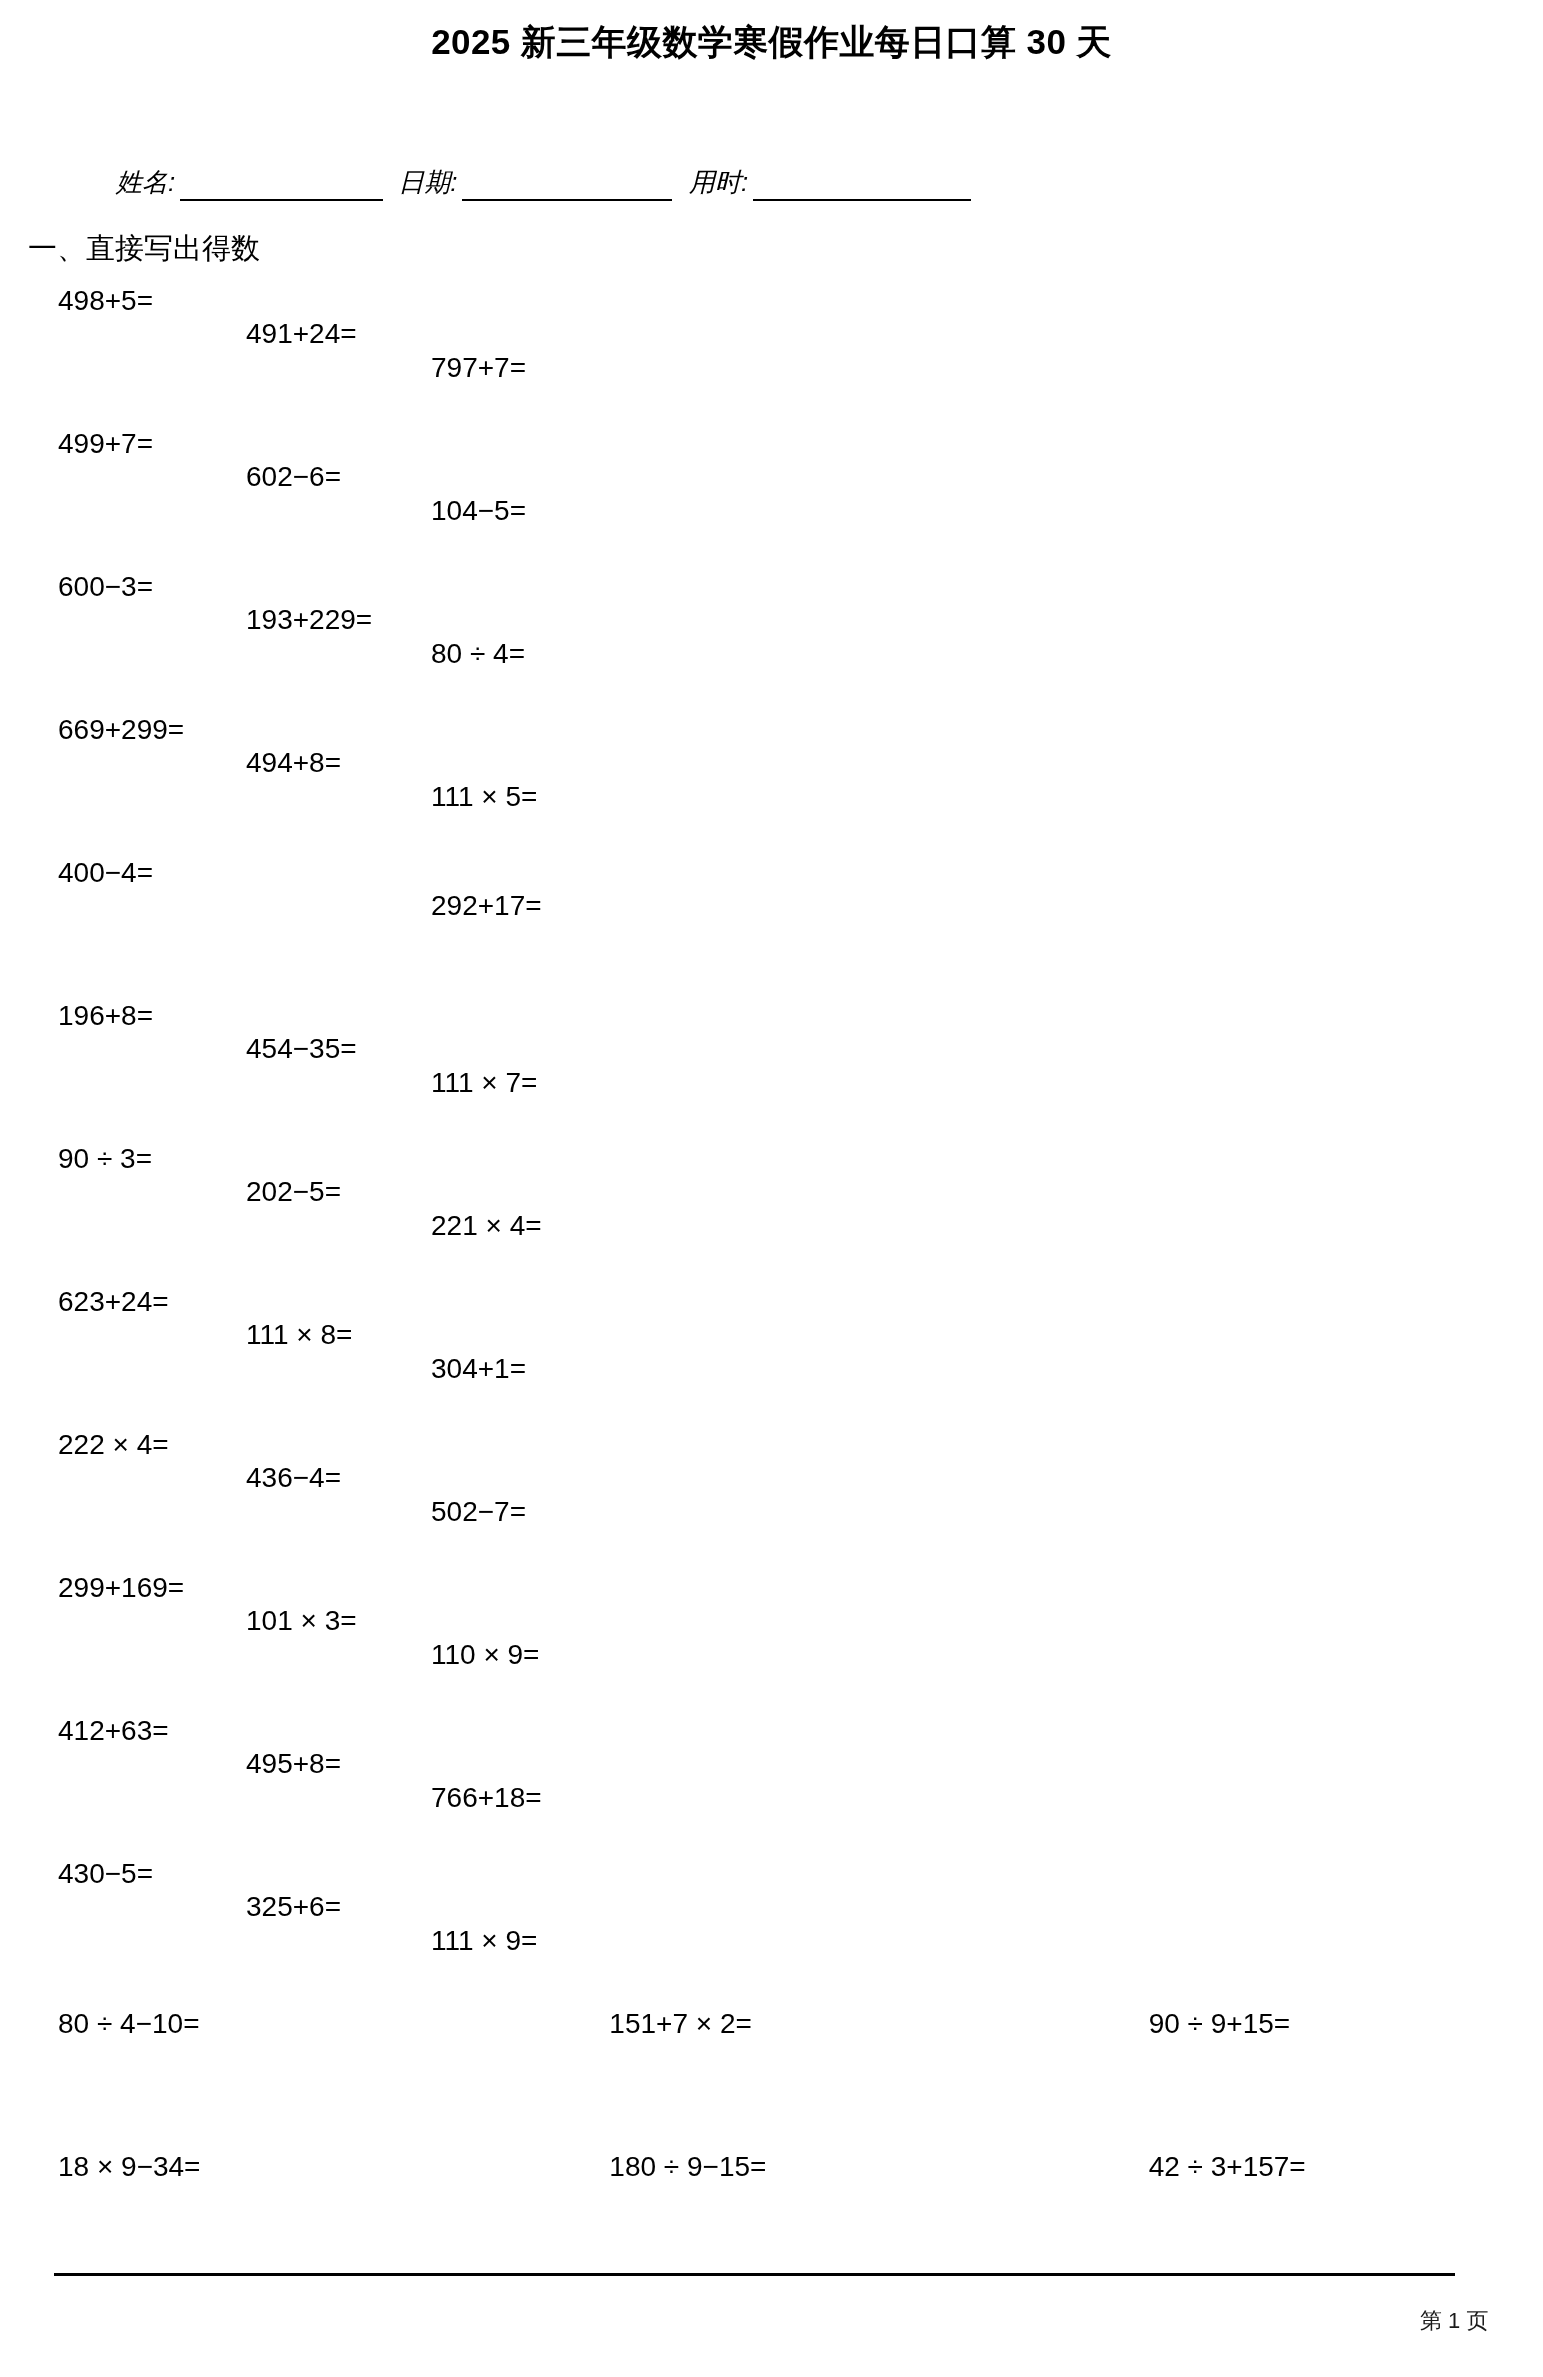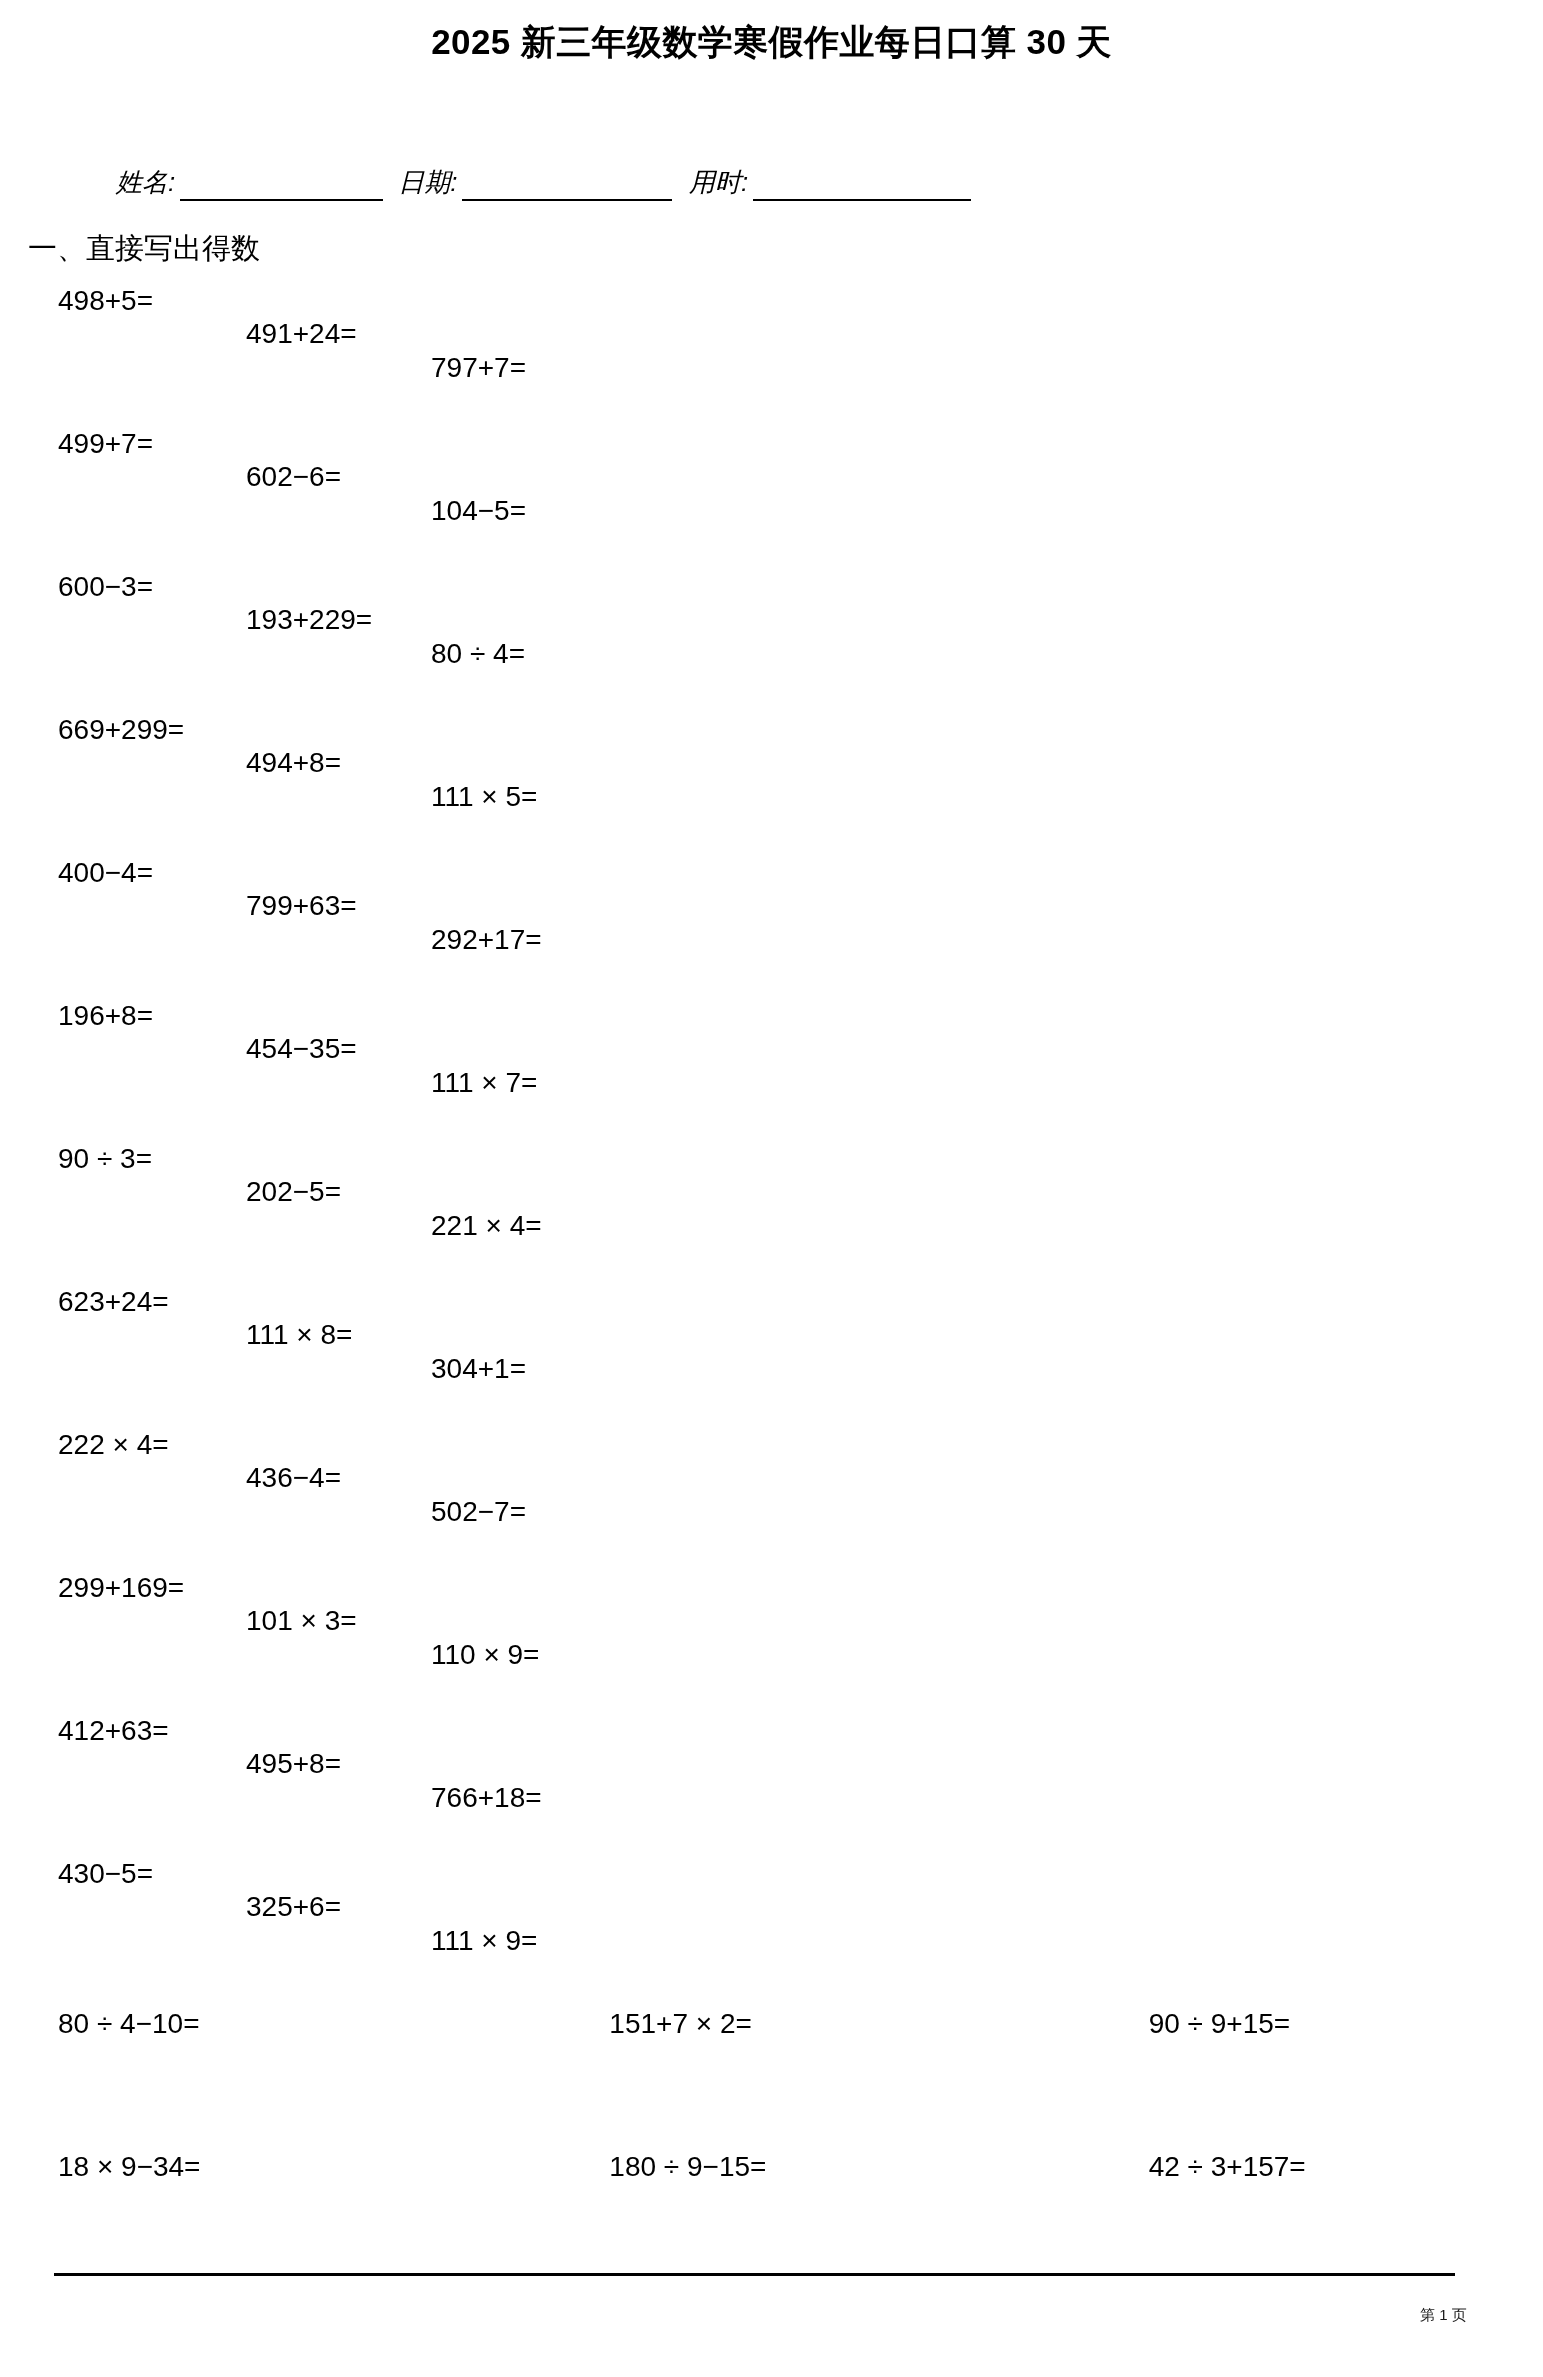--- a/index.html
+++ b/index.html
@@ -157,21 +157,21 @@
     color: #8C8C8C;
     line-height: 1.0;
     margin-top: 0.8px;
     letter-spacing: -0.4px;
     white-space: nowrap;
   }
   .page-number {
     position: absolute;
     left: 1420px;
     top: 2306px;
-    font-size: 15px;
+    font-size: 22px;
     color: #1a1a1a;
     white-space: nowrap;
     z-index: 5;
   }
 </style>
 </head>
 <body>
 
 <div id="page">
 
@@ -210,21 +210,20 @@
       <div class="pcell c3"></div>
     </div>
     <div class="prow">
       <div class="pcell c0"><span class="expr">669+299=</span></div>
       <div class="pcell c1"><span class="expr">494+8=</span></div>
       <div class="pcell c2"><span class="expr">111 × 5=</span></div>
       <div class="pcell c3"></div>
     </div>
     <div class="prow">
       <div class="pcell c0"><span class="expr">400−4=</span></div>
-      <div class="pcell c1"><span class="expr">799+63=</span></div>
       <div class="pcell c2"><span class="expr">292+17=</span></div>
       <div class="pcell c3"></div>
     </div>
     <div class="prow">
       <div class="pcell c0"><span class="expr">196+8=</span></div>
       <div class="pcell c1"><span class="expr">454−35=</span></div>
       <div class="pcell c2"><span class="expr">111 × 7=</span></div>
       <div class="pcell c3"></div>
     </div>
     <div class="prow">

